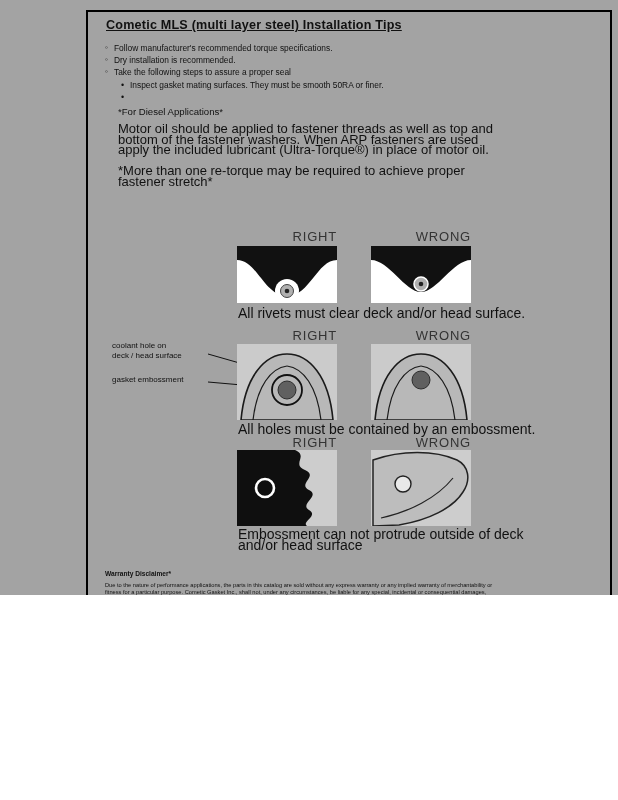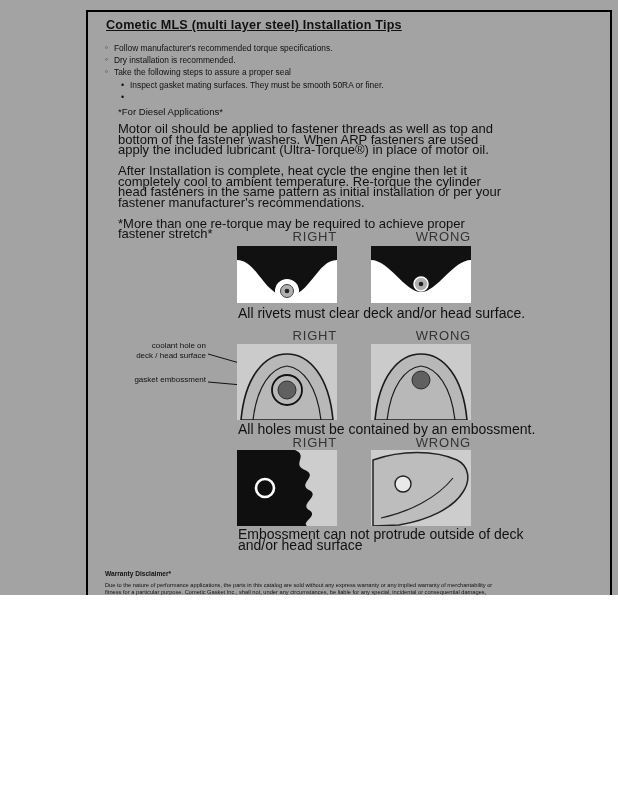--- a/index.html
+++ b/index.html
@@ -21,21 +21,21 @@
 
   .diesel { margin:15px 0 0 14px; width:394px; }
   .diesel h2 { font-size:9.6px; font-weight:normal; margin-bottom:7px; }
   .diesel p { font-size:13px; line-height:10.7px; margin-bottom:10px; }
   .diesel p.note { margin-top:3px; margin-bottom:0; }
 
   
   .dg-hdr { position:absolute; width:100px; text-align:right; font-size:13px; color:#333; letter-spacing:.8px; }
   .dg-panel { position:absolute; width:100px; line-height:0; }
   .dg-cap { position:absolute; font-size:14px; line-height:10.5px; color:#111; }
-  .callout { position:absolute; width:94px; font-size:8px; line-height:10px; text-align:right; color:#111; }
+  .callout { position:absolute; width:94px; font-size:8px; line-height:10px; color:#111; }
   .overlay { position:absolute; left:206px; top:346px; }
 
   
   .warranty { position:absolute; left:105px; top:571px; width:404px; font-size:5.7px; line-height:6.9px; color:#111; }
   .warranty h3 { font-size:6.6px; font-weight:bold; margin-bottom:4px; }
   .warranty p { margin-bottom:4px; }
   .warranty p.tight { margin-bottom:0; }
 
   .footer-code { position:absolute; left:388px; top:756px; font-size:12px; letter-spacing:.3px; color:#111; }
 </style>
@@ -54,21 +54,20 @@
       <li><span class="mk">◦</span><span>Take the following steps to assure a proper seal</span></li>
     </ul>
     <ul class="subbullets">
       <li><span class="mk sub">•</span><span>Inspect gasket mating surfaces.  They must be smooth 50RA or finer.</span></li>
       <li><span class="mk sub">•</span></li>
     </ul>
 
     <div class="diesel">
       <h2>*For Diesel Applications*</h2>
       <p>Motor oil should be applied to fastener threads as well as top and bottom of the fastener washers. When ARP fasteners are used apply the included lubricant (Ultra-Torque®) in place of motor oil.</p>
-      <p>After Installation is complete, heat cycle the engine then let it completely cool to ambient temperature. Re-torque the cylinder head fasteners in the same pattern as initial installation or per your fastener manufacturer's recommendations.</p>
       <p class="note">*More than one re-torque may be required to achieve proper fastener stretch*</p>
     </div>
   </div>
 
   <div class="dg-hdr" style="left:237px; top:229px;">RIGHT</div>
   <div class="dg-hdr" style="left:371px; top:229px;">WRONG</div>
 
   <div class="dg-panel" style="left:237px; top:246px;">
     <svg width="100" height="57" viewBox="0 0 100 57" xmlns="http://www.w3.org/2000/svg">
       <rect width="100" height="57" fill="#ffffff"></rect>

